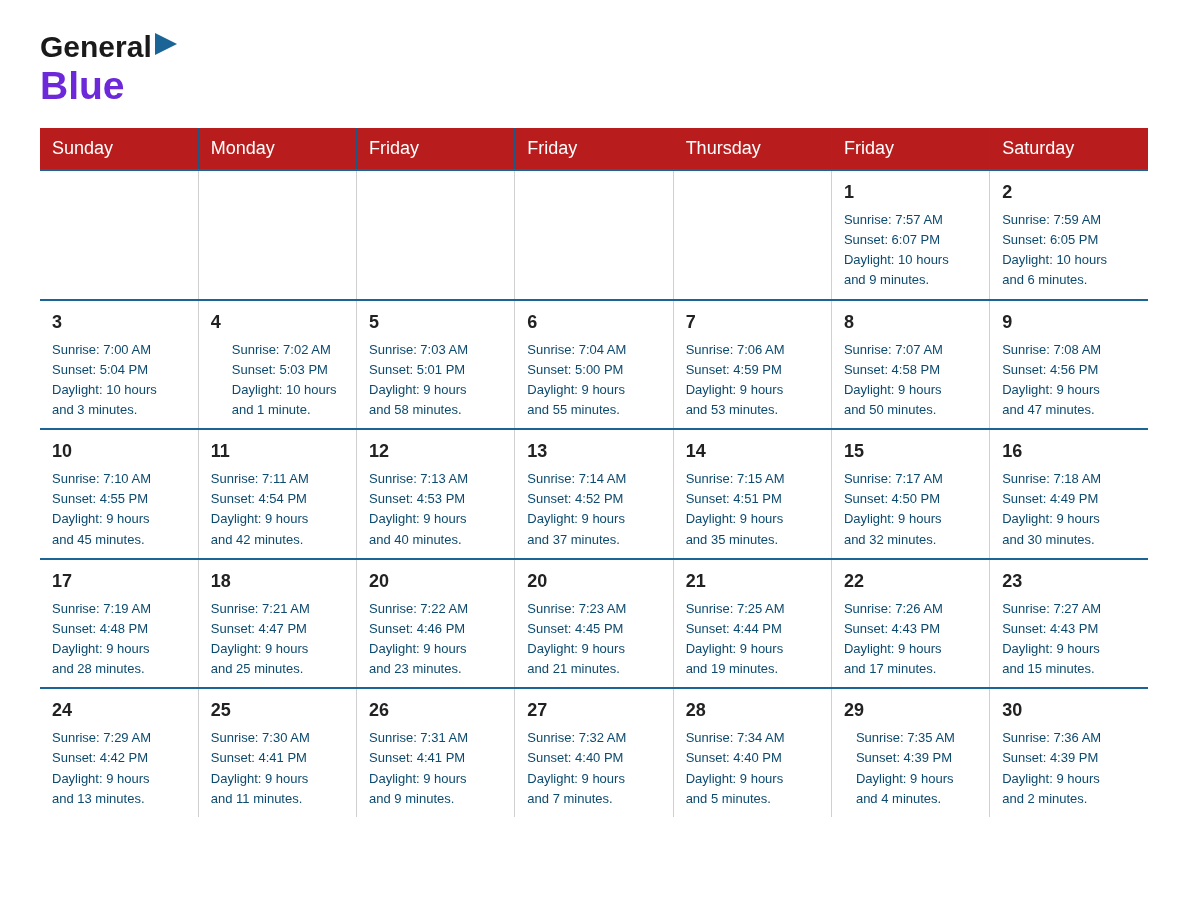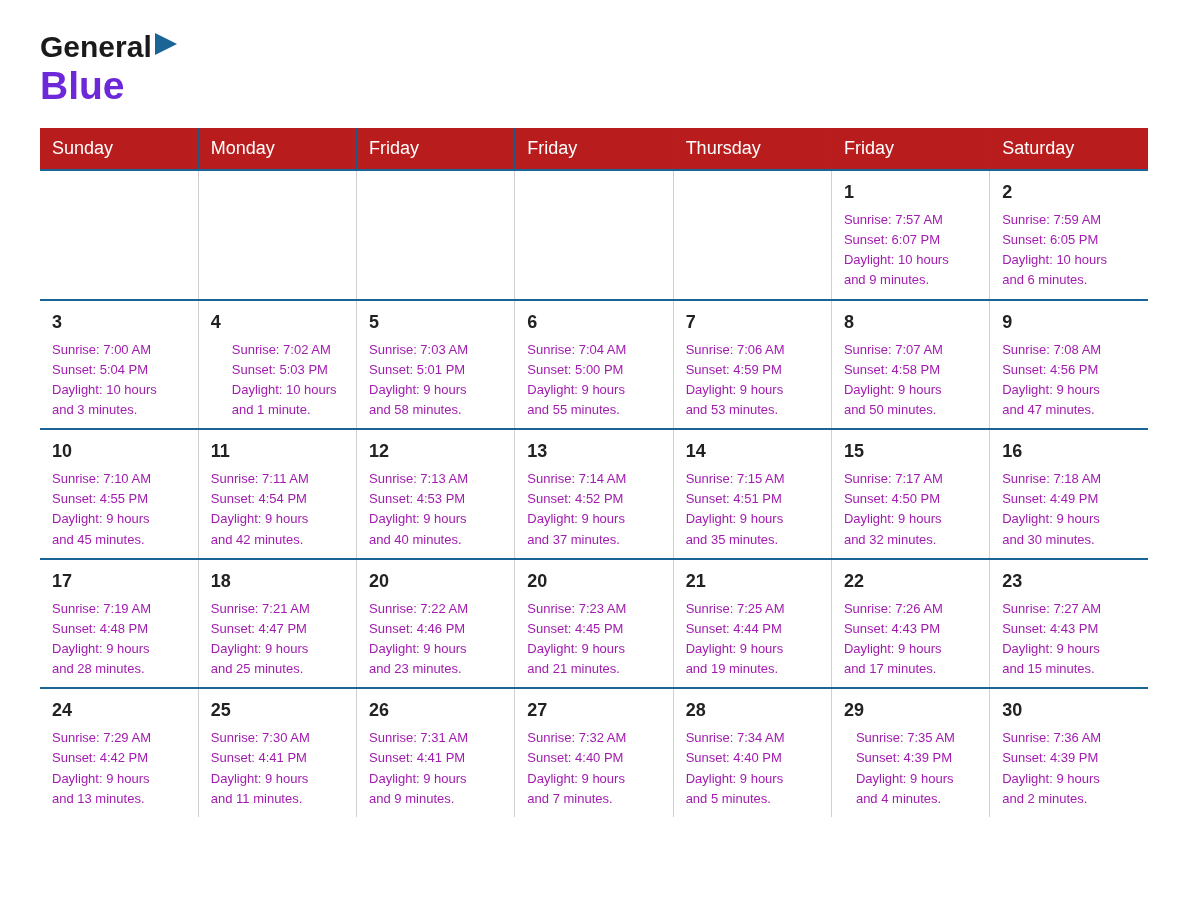--- a/index.html
+++ b/index.html
@@ -68,21 +68,21 @@
     }
     .day-number {
       font-size: 18px;
       font-weight: bold;
       color: #222;
       display: block;
       margin-bottom: 4px;
     }
     .day-info {
       font-size: 13px;
-      color: #a21caf;
+      color: #0c4a6e;
       line-height: 1.55;
     }
     .empty-cell {
       background: #fff;
     }
     .logo-row {
       display: flex;
       align-items: center;
     }
     .logo-text-general {

